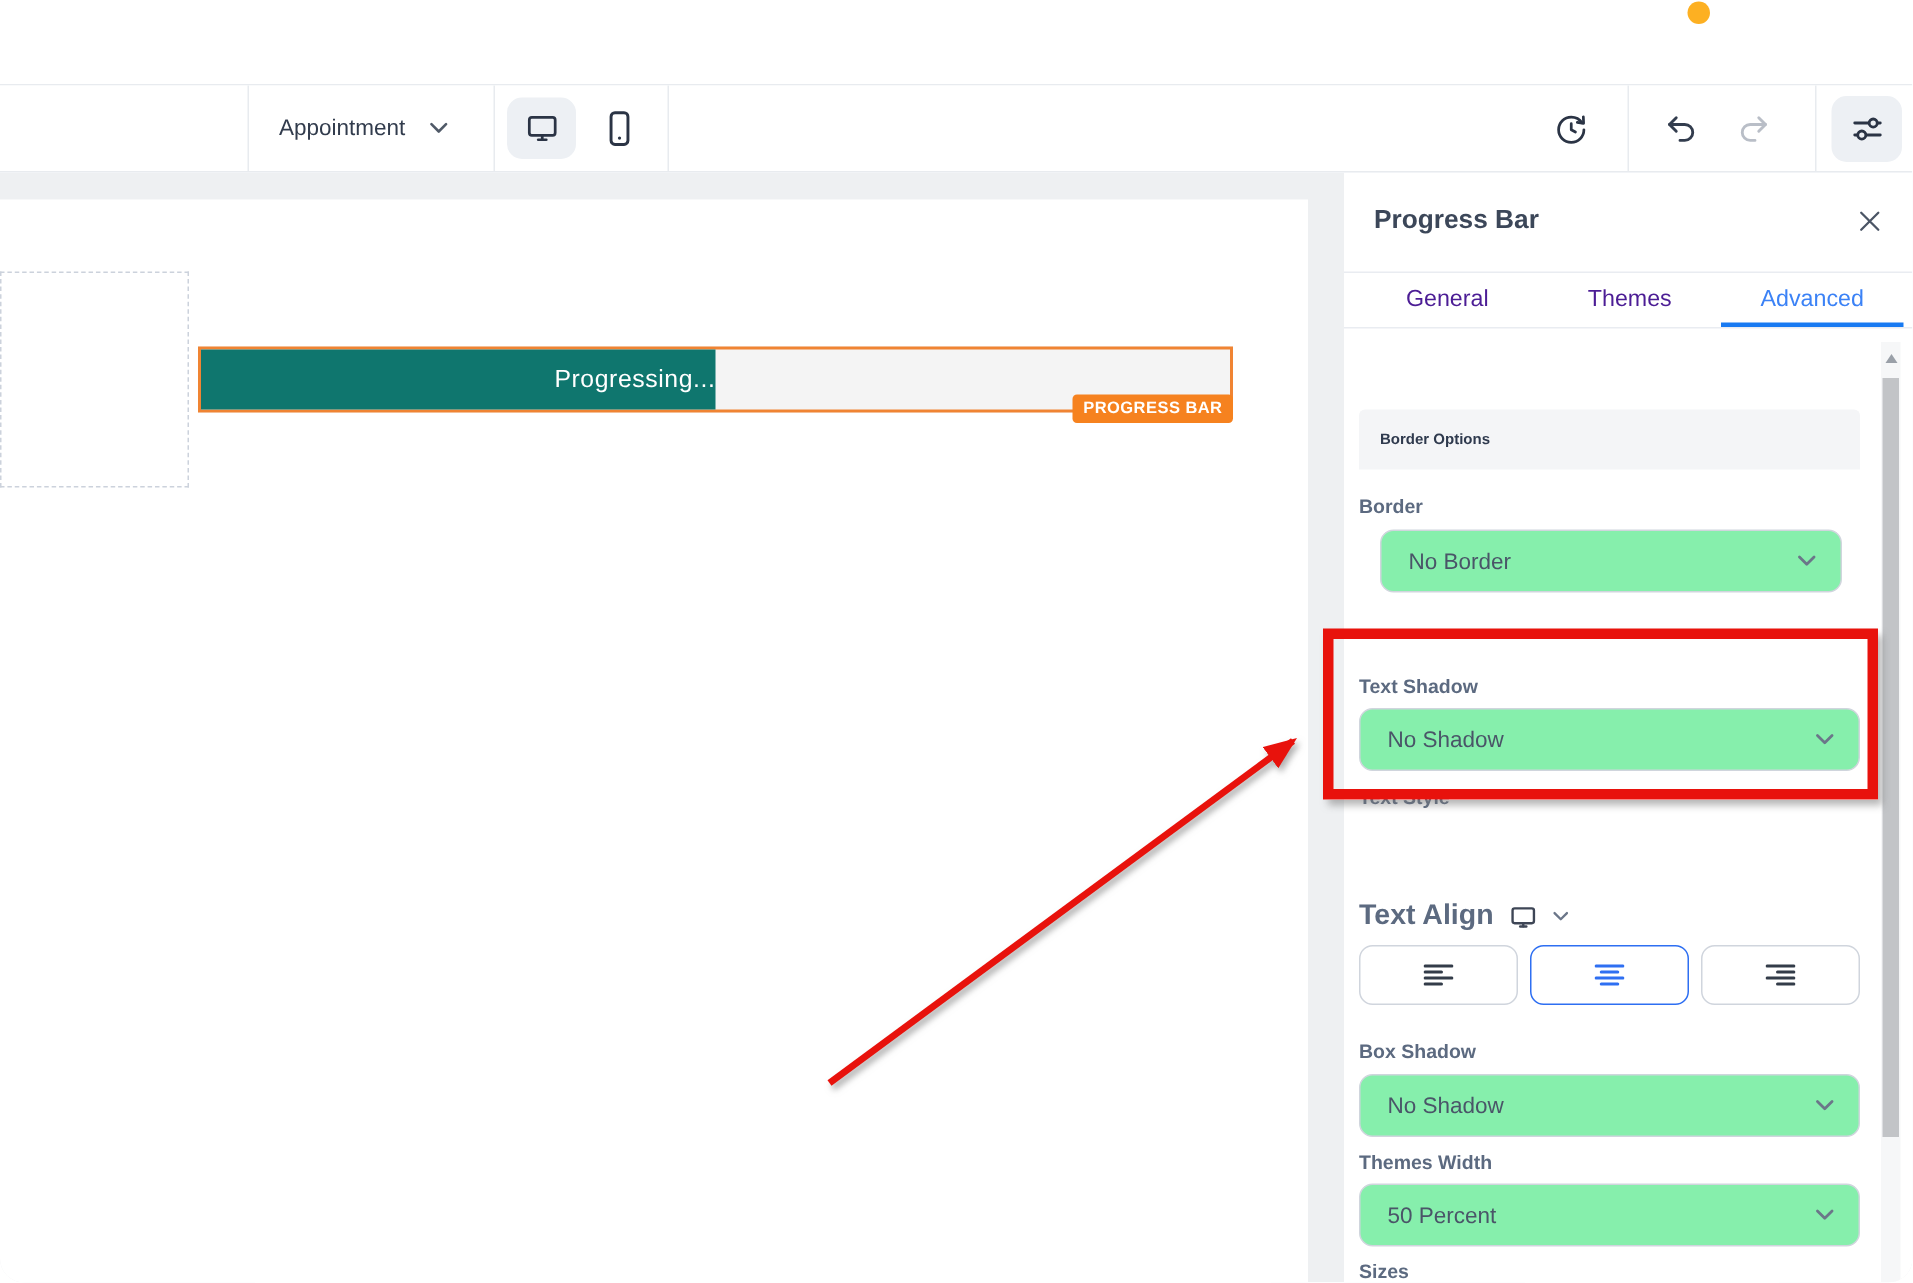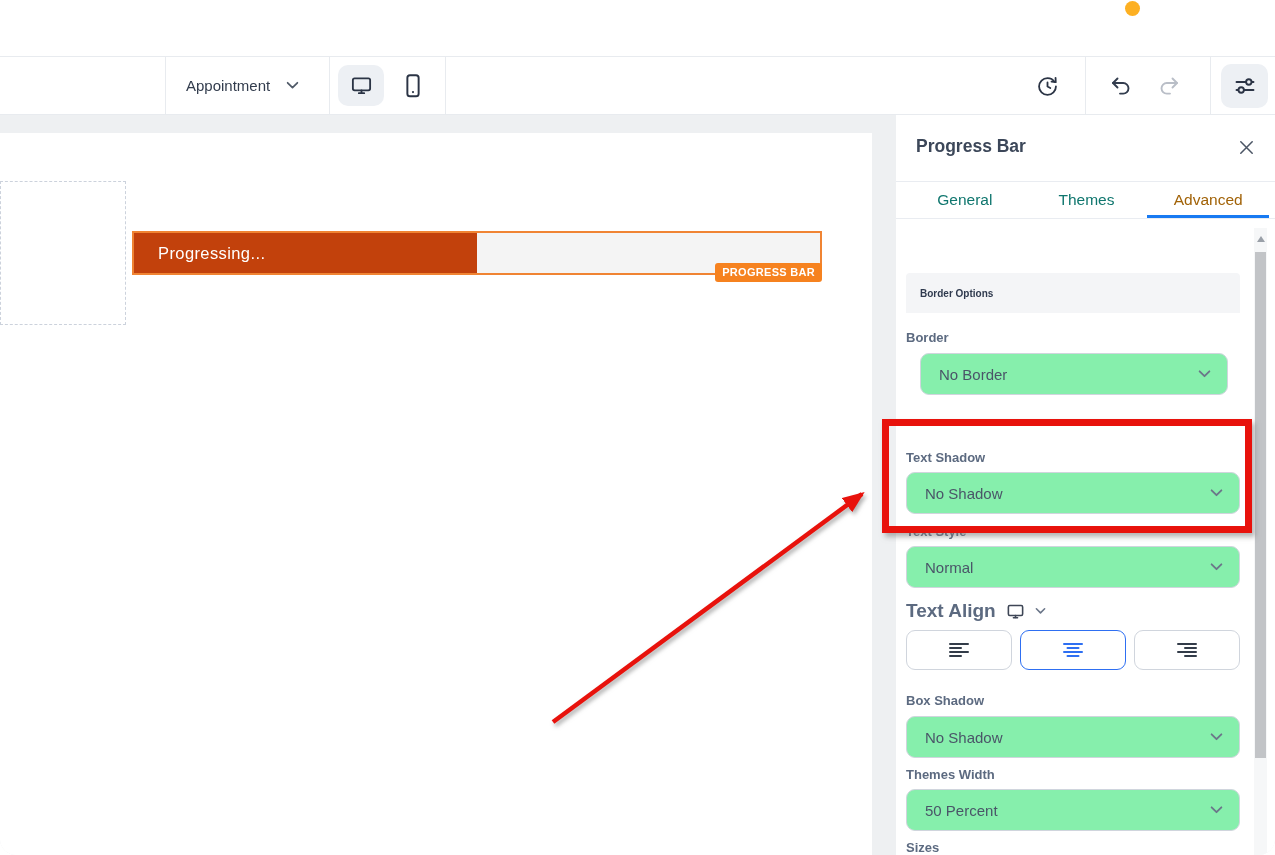--- a/index.html
+++ b/index.html
@@ -24,31 +24,31 @@
   .appt { position:absolute; left:186px; top:0; height:57px; display:flex; align-items:center; gap:16px; font-size:15px; font-weight:500; color:#323c4d; cursor:pointer; }
   .dev-btn { position:absolute; display:flex; align-items:center; justify-content:center; border-radius:10px; cursor:pointer; color:#2b3445; background:transparent; border:none; }
   .dev-active { background:#edf0f4; }
   .tb-icon { position:absolute; display:flex; align-items:center; justify-content:center; cursor:pointer; background:transparent; border:none; }
 
   
   .workspace { left:0; top:115px; width:1275px; height:740px; background:#eef0f2; z-index:1; }
   .page { left:0; top:133px; width:872px; height:722px; background:#fff; z-index:2; }
   .drop-zone { left:0px; top:181px; width:126px; height:144px; border:1px dashed #ccd2dc; background:#fff; z-index:3; }
   .pbar { left:132px; top:231px; width:690px; height:44px; border:2px solid #f08433; background:#f4f4f4; z-index:4; }
-  .pbar-fill { position:absolute; left:0; top:0; height:100%; width:50%; background:#c2410c; display:flex; align-items:center; justify-content:flex-start;padding-left:24px; }
+  .pbar-fill { position:absolute; left:0; top:0; height:100%; width:50%; background:#0f766e; display:flex; align-items:center; justify-content:flex-end; }
   .pbar-text { color:#fff; font-size:16.5px; font-weight:500; letter-spacing:.4px; }
   .pbar-tag { position:absolute; right:-2px; bottom:-9px; height:19px; line-height:19px; padding:0 7px; background:#f6821f; color:#fff; font-size:11px; font-weight:700; letter-spacing:.3px; border-radius:3px; }
 
   
   .panel { left:896px; top:115px; width:379px; height:740px; background:#fff; z-index:5; }
   .panel-title { position:absolute; left:20px; top:21px; font-size:17.5px; font-weight:600; color:#3c4759; }
   .panel-close { position:absolute; left:339px; top:21px; width:22px; height:22px; display:flex; align-items:center; justify-content:center; color:#4b5565; cursor:pointer; background:none; border:none; }
   .tabbar { position:absolute; left:0; top:66px; width:379px; height:38px; border-top:1px solid #e9ecf1; border-bottom:1px solid #e9ecf1; display:flex; padding:0 6px 0 8px; }
-  .tab { flex:1; display:flex; align-items:center; justify-content:center; font-size:15.5px; color:#0f766e; cursor:pointer; }
-  .tab.active { color:#a16207; box-shadow:inset 0 -3px 0 #187af2; }
+  .tab { flex:1; display:flex; align-items:center; justify-content:center; font-size:15.5px; color:#4c1d95; cursor:pointer; }
+  .tab.active { color:#3b82f6; box-shadow:inset 0 -3px 0 #187af2; }
 
   .sect-hdr { left:906px; top:273px; width:334px; height:40px; background:#f4f5f7; border-radius:4px 4px 0 0; display:flex; align-items:center; padding-left:14px; font-size:10px; font-weight:700; color:#2f3a4e; z-index:6; }
   .fld-label { position:absolute; font-size:13px; font-weight:600; color:#5c6a80; z-index:6; }
   .selectbox { position:absolute; height:42px; background:#86efac; border:1px solid #d0d5dd; border-radius:9px; display:flex; align-items:center; padding-left:18px; font-size:15px; color:#4a5568; cursor:pointer; z-index:6; }
   .selectbox .chev { position:absolute; right:16px; top:50%; transform:translateY(-50%); color:#6b7689; display:flex; }
 
   .ta-row { left:906px; top:600px; display:flex; align-items:center; gap:10px; z-index:6; }
   .ta-row .lbl { font-size:19px; font-weight:600; color:#5c6a80; }
   .align-btn { position:absolute; top:630px; width:106px; height:40px; background:#fff; border:1px solid #d0d5dd; border-radius:9px; display:flex; align-items:center; justify-content:center; color:#333c49; cursor:pointer; z-index:6; }
   .align-btn.active { border:1.5px solid #2e6ff2; color:#2e6ff2; }
@@ -205,28 +205,20 @@
   <div class="selectbox" style="left:906px; top:472px; width:334px;">
     <span>No Shadow</span>
     <span class="chev">
       <svg width="13" height="9" viewBox="0 0 12 8" fill="none" stroke="currentColor" stroke-width="1.7" stroke-linecap="round" stroke-linejoin="round">
           <path d="M1.5 1.5 L6 6 L10.5 1.5"></path>
         </svg>
     </span>
   </div>
 
   <div class="fld-label" style="left:906px; top:524px;">Text Style</div>
-  <div class="selectbox" style="left:906px; top:546px; width:334px;">
-    <span>Normal</span>
-    <span class="chev">
-      <svg width="13" height="9" viewBox="0 0 12 8" fill="none" stroke="currentColor" stroke-width="1.7" stroke-linecap="round" stroke-linejoin="round">
-          <path d="M1.5 1.5 L6 6 L10.5 1.5"></path>
-        </svg>
-    </span>
-  </div>
 
   <div class="abs ta-row">
     <span class="lbl">Text Align</span>
     <span style="color:#3e4656; display:flex;">
       <svg width="19" height="19" viewBox="0 0 24 24" fill="none" stroke="currentColor" stroke-width="2" stroke-linecap="round" stroke-linejoin="round">
         <rect x="3" y="4.5" width="18" height="12.5" rx="1.8"></rect>
           <path d="M12 17 v2.6"></path>
           <path d="M9.4 19.8 h5.2"></path>
       </svg>
     </span>

